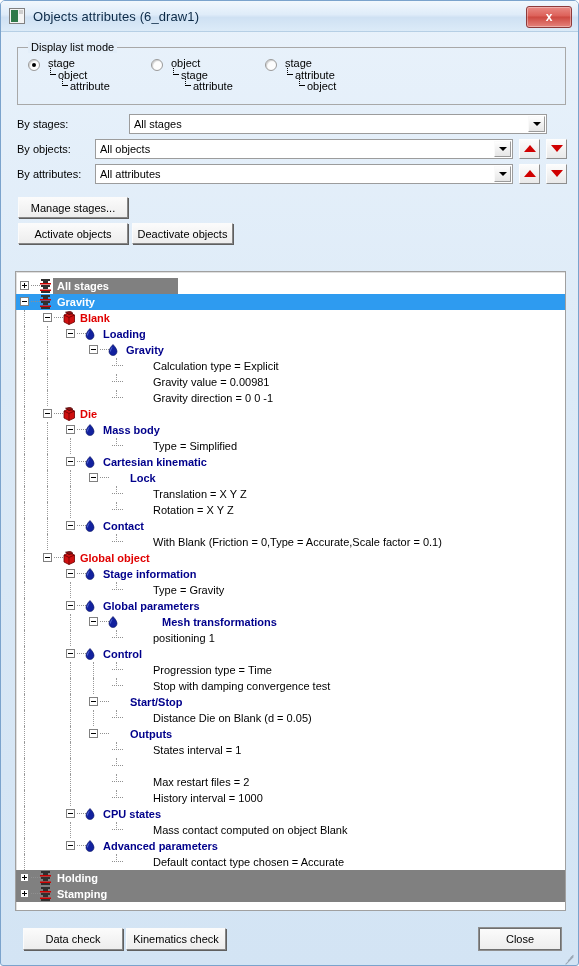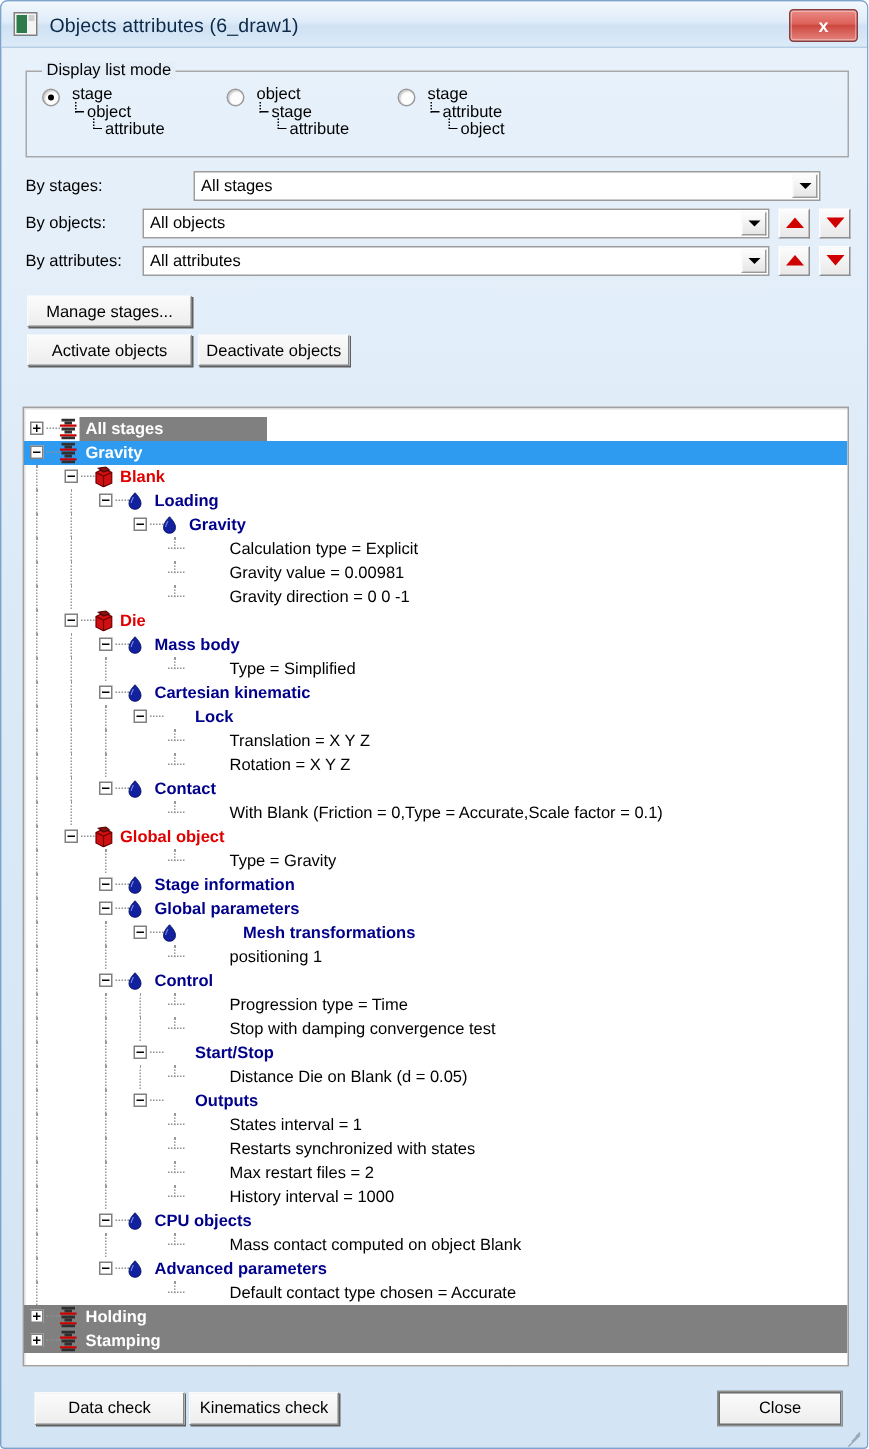--- a/index.html
+++ b/index.html
@@ -627,37 +627,37 @@
           <span class="ico ico-box" style="left: 46px; top: 1px;"><svg width="14" height="14" viewBox="0 0 14 14">
               <path d="M2 4 L7 1.5 L12.5 4 L12.5 11 L7 13.5 L2 11 Z" fill="#d01010" stroke="#6a0000" stroke-width="0.8"></path>
               <path d="M2 4 L7 6.4 L12.5 4" fill="none" stroke="#6a0000" stroke-width="0.8"></path>
               <path d="M7 6.4 L7 13.5" fill="none" stroke="#6a0000" stroke-width="0.8"></path>
               <path d="M3.5 1.2 L8.5 0.2 L11 2.3 L7 3.6 Z" fill="#8c1010" stroke="#4a0000" stroke-width="0.7"></path>
             </svg></span>
           <span class="label objred" style="left: 64px;">Global object</span>
         </div>
         <div class="row">
           <div class="vline" style="left: 8px; top: 0px; height: 16px;"></div>
-          <div class="vline" style="left: 54px; top: 0px; height: 16px;"></div>
-          <div class="dots" style="left: 96px; width: 11px;"></div>
-          <div class="vline" style="left: 100px; top: 0px; height: 8px;"></div>
-          <span class="label leaf" style="left: 137px;">Type = Gravity</span>
-        </div>
-        <div class="row">
-          <div class="vline" style="left: 8px; top: 0px; height: 16px;"></div>
           <div class="expander" style="left: 50px;"></div>
           <div class="dots" style="left: 61px;"></div>
           <span class="ico ico-diamond" style="left: 69px; top: 2px;"><svg width="10" height="12" viewBox="0 0 10 12">
               <path d="M5 0.5 C7.6 3.2 9 5.6 9 7.6 C9 10 7.2 11.5 5 11.5 C2.8 11.5 1 10 1 7.6 C1 5.6 2.4 3.2 5 0.5 Z" fill="#12219e" stroke="#06105e" stroke-width="0.6"></path>
               <path d="M4 3.4 C3.1 4.8 2.5 6.2 2.5 7.4" fill="none" stroke="#6f86e8" stroke-width="0.8"></path>
             </svg></span>
           <span class="label attr" style="left: 87px;">Stage information</span>
         </div>
         <div class="row">
           <div class="vline" style="left: 8px; top: 0px; height: 16px;"></div>
+          <div class="vline" style="left: 54px; top: 0px; height: 16px;"></div>
+          <div class="dots" style="left: 96px; width: 11px;"></div>
+          <div class="vline" style="left: 100px; top: 0px; height: 8px;"></div>
+          <span class="label leaf" style="left: 137px;">Type = Gravity</span>
+        </div>
+        <div class="row">
+          <div class="vline" style="left: 8px; top: 0px; height: 16px;"></div>
           <div class="expander" style="left: 50px;"></div>
           <div class="dots" style="left: 61px;"></div>
           <span class="ico ico-diamond" style="left: 69px; top: 2px;"><svg width="10" height="12" viewBox="0 0 10 12">
               <path d="M5 0.5 C7.6 3.2 9 5.6 9 7.6 C9 10 7.2 11.5 5 11.5 C2.8 11.5 1 10 1 7.6 C1 5.6 2.4 3.2 5 0.5 Z" fill="#12219e" stroke="#06105e" stroke-width="0.6"></path>
               <path d="M4 3.4 C3.1 4.8 2.5 6.2 2.5 7.4" fill="none" stroke="#6f86e8" stroke-width="0.8"></path>
             </svg></span>
           <span class="label attr" style="left: 87px;">Global parameters</span>
         </div>
         <div class="row">
           <div class="vline" style="left: 8px; top: 0px; height: 16px;"></div>
@@ -730,21 +730,20 @@
           <div class="vline" style="left: 54px; top: 0px; height: 16px;"></div>
           <div class="dots" style="left: 96px; width: 11px;"></div>
           <div class="vline" style="left: 100px; top: 0px; height: 8px;"></div>
           <span class="label leaf" style="left: 137px;">States interval = 1</span>
         </div>
         <div class="row">
           <div class="vline" style="left: 8px; top: 0px; height: 16px;"></div>
           <div class="vline" style="left: 54px; top: 0px; height: 16px;"></div>
           <div class="dots" style="left: 96px; width: 11px;"></div>
           <div class="vline" style="left: 100px; top: 0px; height: 8px;"></div>
-          <span class="label leaf" style="left: 137px;">Restarts synchronized with states</span>
         </div>
         <div class="row">
           <div class="vline" style="left: 8px; top: 0px; height: 16px;"></div>
           <div class="vline" style="left: 54px; top: 0px; height: 16px;"></div>
           <div class="dots" style="left: 96px; width: 11px;"></div>
           <div class="vline" style="left: 100px; top: 0px; height: 8px;"></div>
           <span class="label leaf" style="left: 137px;">Max restart files = 2</span>
         </div>
         <div class="row">
           <div class="vline" style="left: 8px; top: 0px; height: 16px;"></div>
@@ -754,21 +753,21 @@
           <span class="label leaf" style="left: 137px;">History interval = 1000</span>
         </div>
         <div class="row">
           <div class="vline" style="left: 8px; top: 0px; height: 16px;"></div>
           <div class="expander" style="left: 50px;"></div>
           <div class="dots" style="left: 61px;"></div>
           <span class="ico ico-diamond" style="left: 69px; top: 2px;"><svg width="10" height="12" viewBox="0 0 10 12">
               <path d="M5 0.5 C7.6 3.2 9 5.6 9 7.6 C9 10 7.2 11.5 5 11.5 C2.8 11.5 1 10 1 7.6 C1 5.6 2.4 3.2 5 0.5 Z" fill="#12219e" stroke="#06105e" stroke-width="0.6"></path>
               <path d="M4 3.4 C3.1 4.8 2.5 6.2 2.5 7.4" fill="none" stroke="#6f86e8" stroke-width="0.8"></path>
             </svg></span>
-          <span class="label attr" style="left: 87px;">CPU objects</span>
+          <span class="label attr" style="left: 87px;">CPU states</span>
         </div>
         <div class="row">
           <div class="vline" style="left: 8px; top: 0px; height: 16px;"></div>
           <div class="vline" style="left: 54px; top: 0px; height: 16px;"></div>
           <div class="dots" style="left: 96px; width: 11px;"></div>
           <div class="vline" style="left: 100px; top: 0px; height: 8px;"></div>
           <span class="label leaf" style="left: 137px;">Mass contact computed on object Blank</span>
         </div>
         <div class="row">
           <div class="vline" style="left: 8px; top: 0px; height: 16px;"></div>

